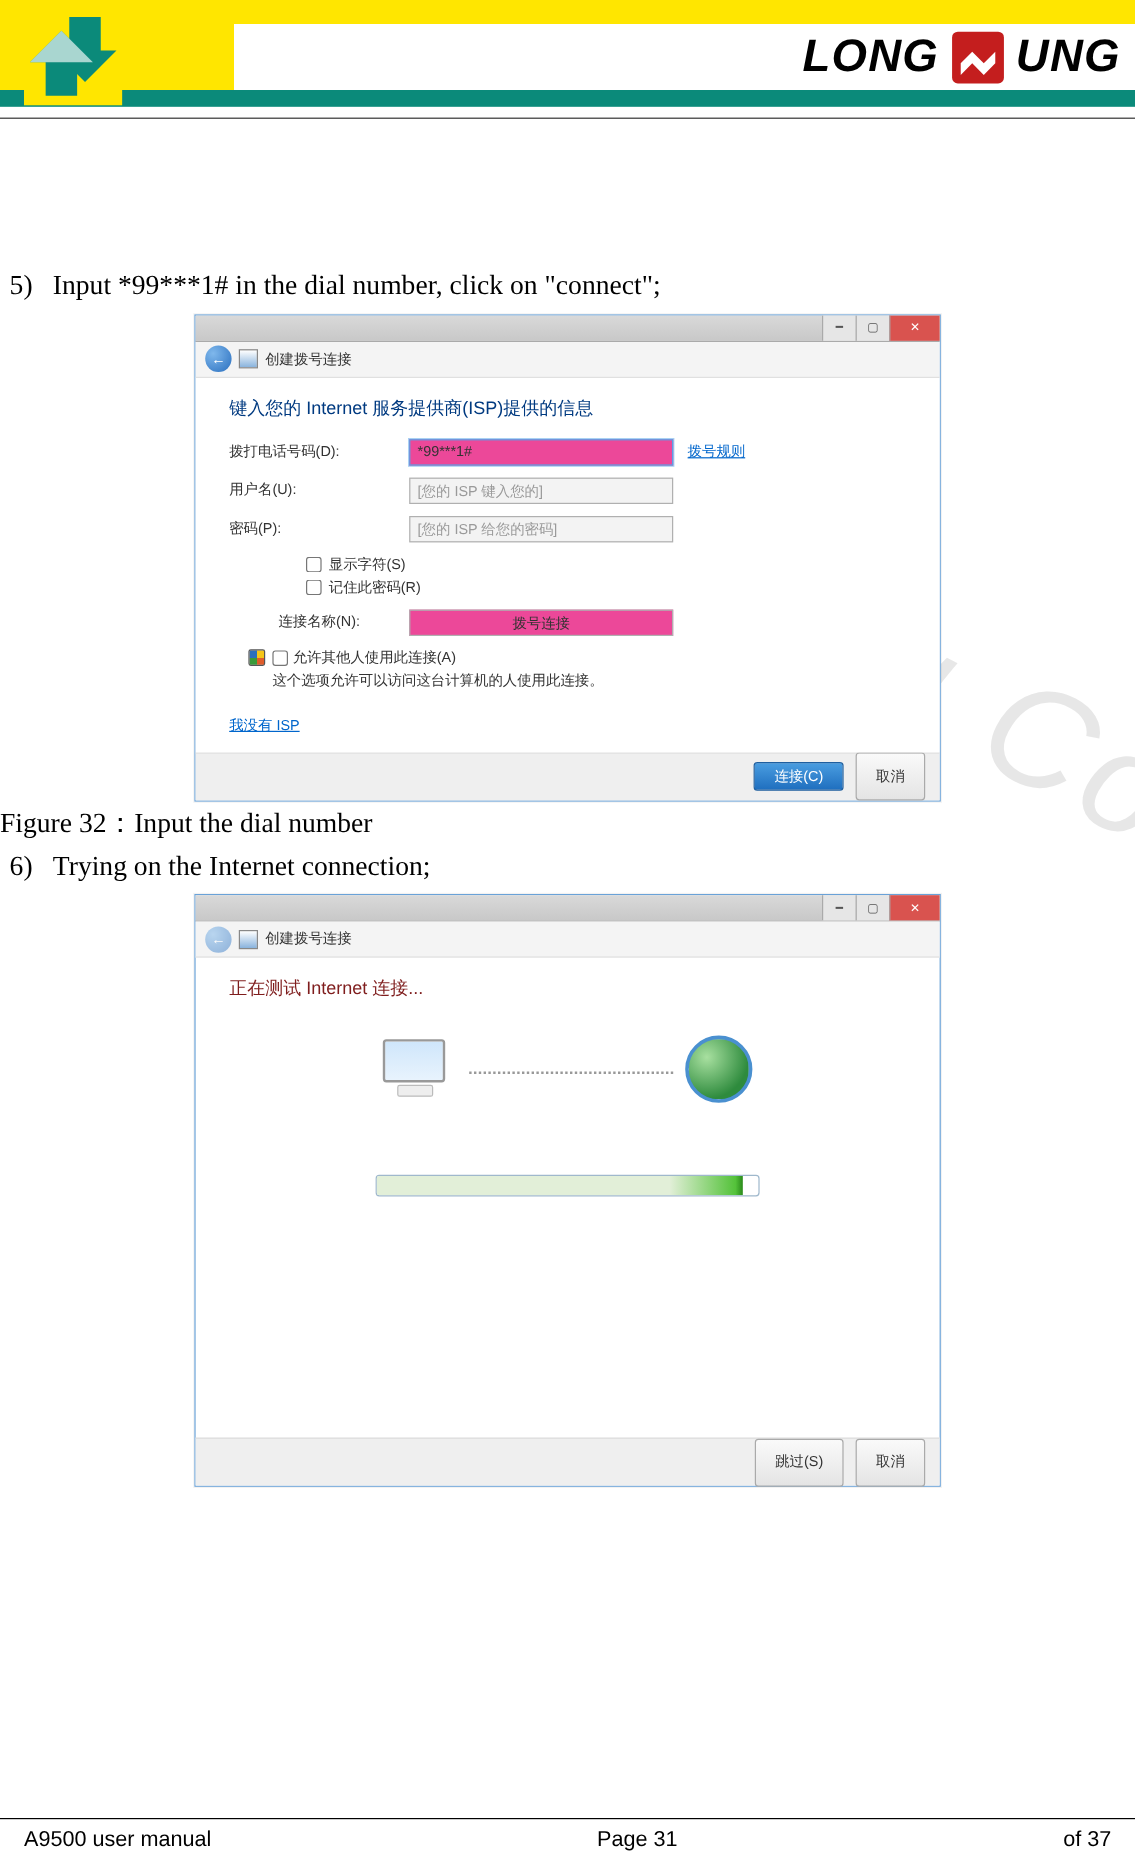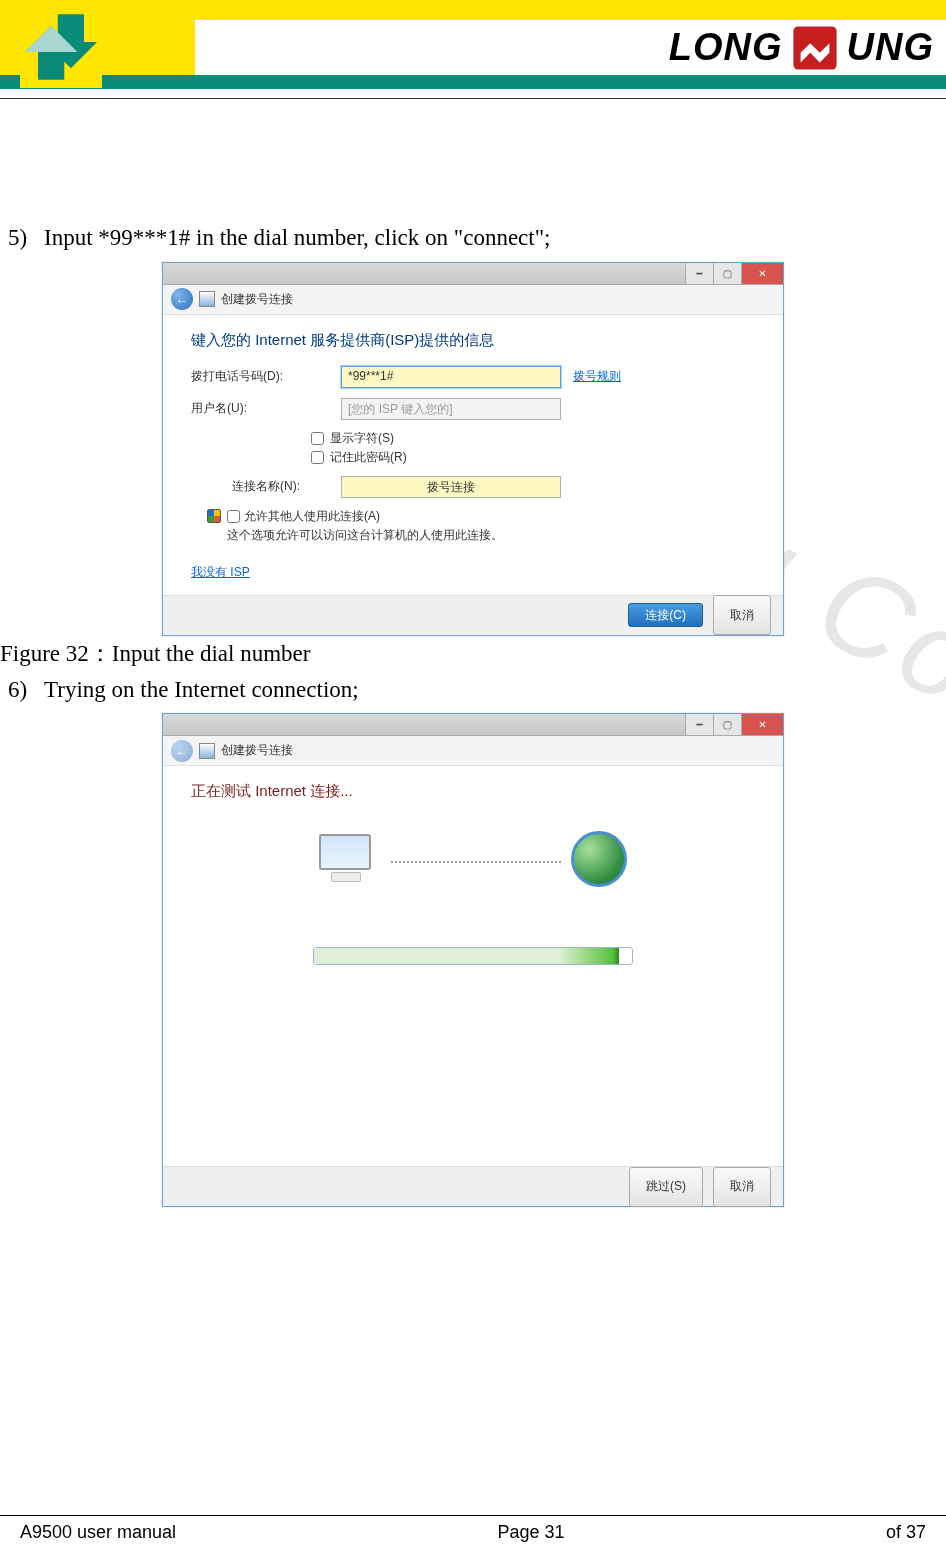--- a/index.html
+++ b/index.html
@@ -94,26 +94,26 @@
   .app-icon { width:16px;height:16px;display:inline-block;
     background:linear-gradient(#fff,#89b3dd);border:1px solid #888;}
   .addr-text { font-size:12px; color:#333; }
 
   .win-body { padding: 16px 28px 14px 28px; position:relative; background:#fff; }
   .win-h1 { color:#003a80; font-size:15px; font-weight:normal; margin-bottom:16px;}
   .form-row { display:flex; align-items:center; margin-bottom:10px; }
   .form-label { width:150px; font-size:12px; color:#333; }
   .form-input {
     width:220px; height:22px; border:1px solid #b0b0b0; padding:2px 6px; font-size:12px;
-    background:#fef9c3;
+    background:#ec4899;
   }
   .form-input.active { border-color:#5aa0e6; box-shadow:0 0 0 1px #a9d1f3; }
   .form-input.ph { color:#9a9a9a; background:#f3f3f3; }
   .dial-link { margin-left:12px; color:#0066cc; font-size:12px; text-decoration:underline; cursor:pointer;}
-  .checkbox-row { display:flex; align-items:center; gap:6px; margin-left:120px; font-size:12px; margin-top:2px; margin-bottom:2px;}
+  .checkbox-row { display:flex; align-items:center; gap:6px; margin-left:64px; font-size:12px; margin-top:2px; margin-bottom:2px;}
   .checkbox-row input { width:13px;height:13px;}
   .shield { width:14px;height:14px;display:inline-block;
     background:conic-gradient(#f5c518 0 25%, #e05c2b 25% 50%, #3a9a3a 50% 75%, #2a6fbf 75% 100%);
     border:1px solid #555; border-radius:2px; margin-right:2px;}
   .allow-row { display:flex; align-items:center; gap:4px; font-size:12px; margin-top:8px;}
   .allow-desc { font-size:12px; color:#333; margin-left:36px; margin-top:2px;}
   .noisp { color:#0066cc; text-decoration:underline; font-size:12px; margin-top:20px; display:inline-block; cursor:pointer;text-align:center;}
 
   .win-footer {
     height: 40px; background:#efefef; border-top:1px solid #ddd;
@@ -230,20 +230,24 @@
           <div class="form-label">拨打电话号码(D):</div>
           <div class="form-input active">*99***1#</div>
           <span class="dial-link">拨号规则</span>
         </div>
 
         <div class="form-row">
           <div class="form-label">用户名(U):</div>
           <div class="form-input ph">[您的 ISP 键入您的]</div>
         </div>
 
+        <div class="form-row">
+          <div class="form-label">密码(P):</div>
+          <div class="form-input ph">[您的 ISP 给您的密码]</div>
+        </div>
 
         <div class="checkbox-row">
           <input type="checkbox" style="">
           <span>显示字符(S)</span>
         </div>
         <div class="checkbox-row">
           <input type="checkbox" style="">
           <span>记住此密码(R)</span>
         </div>
 

